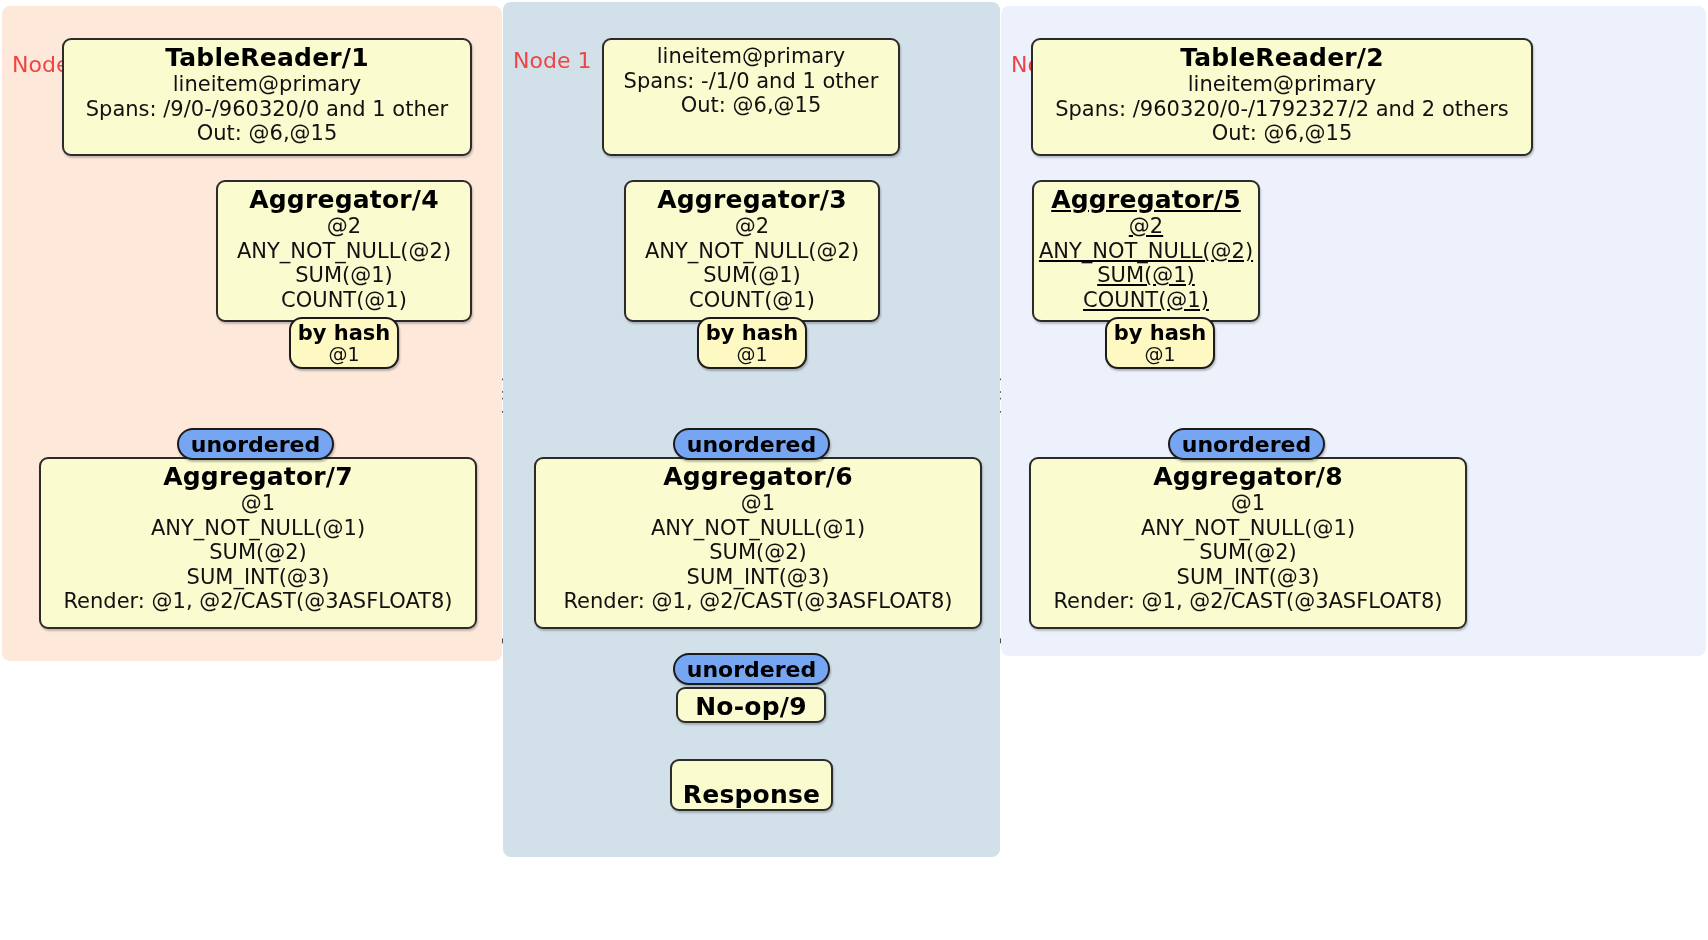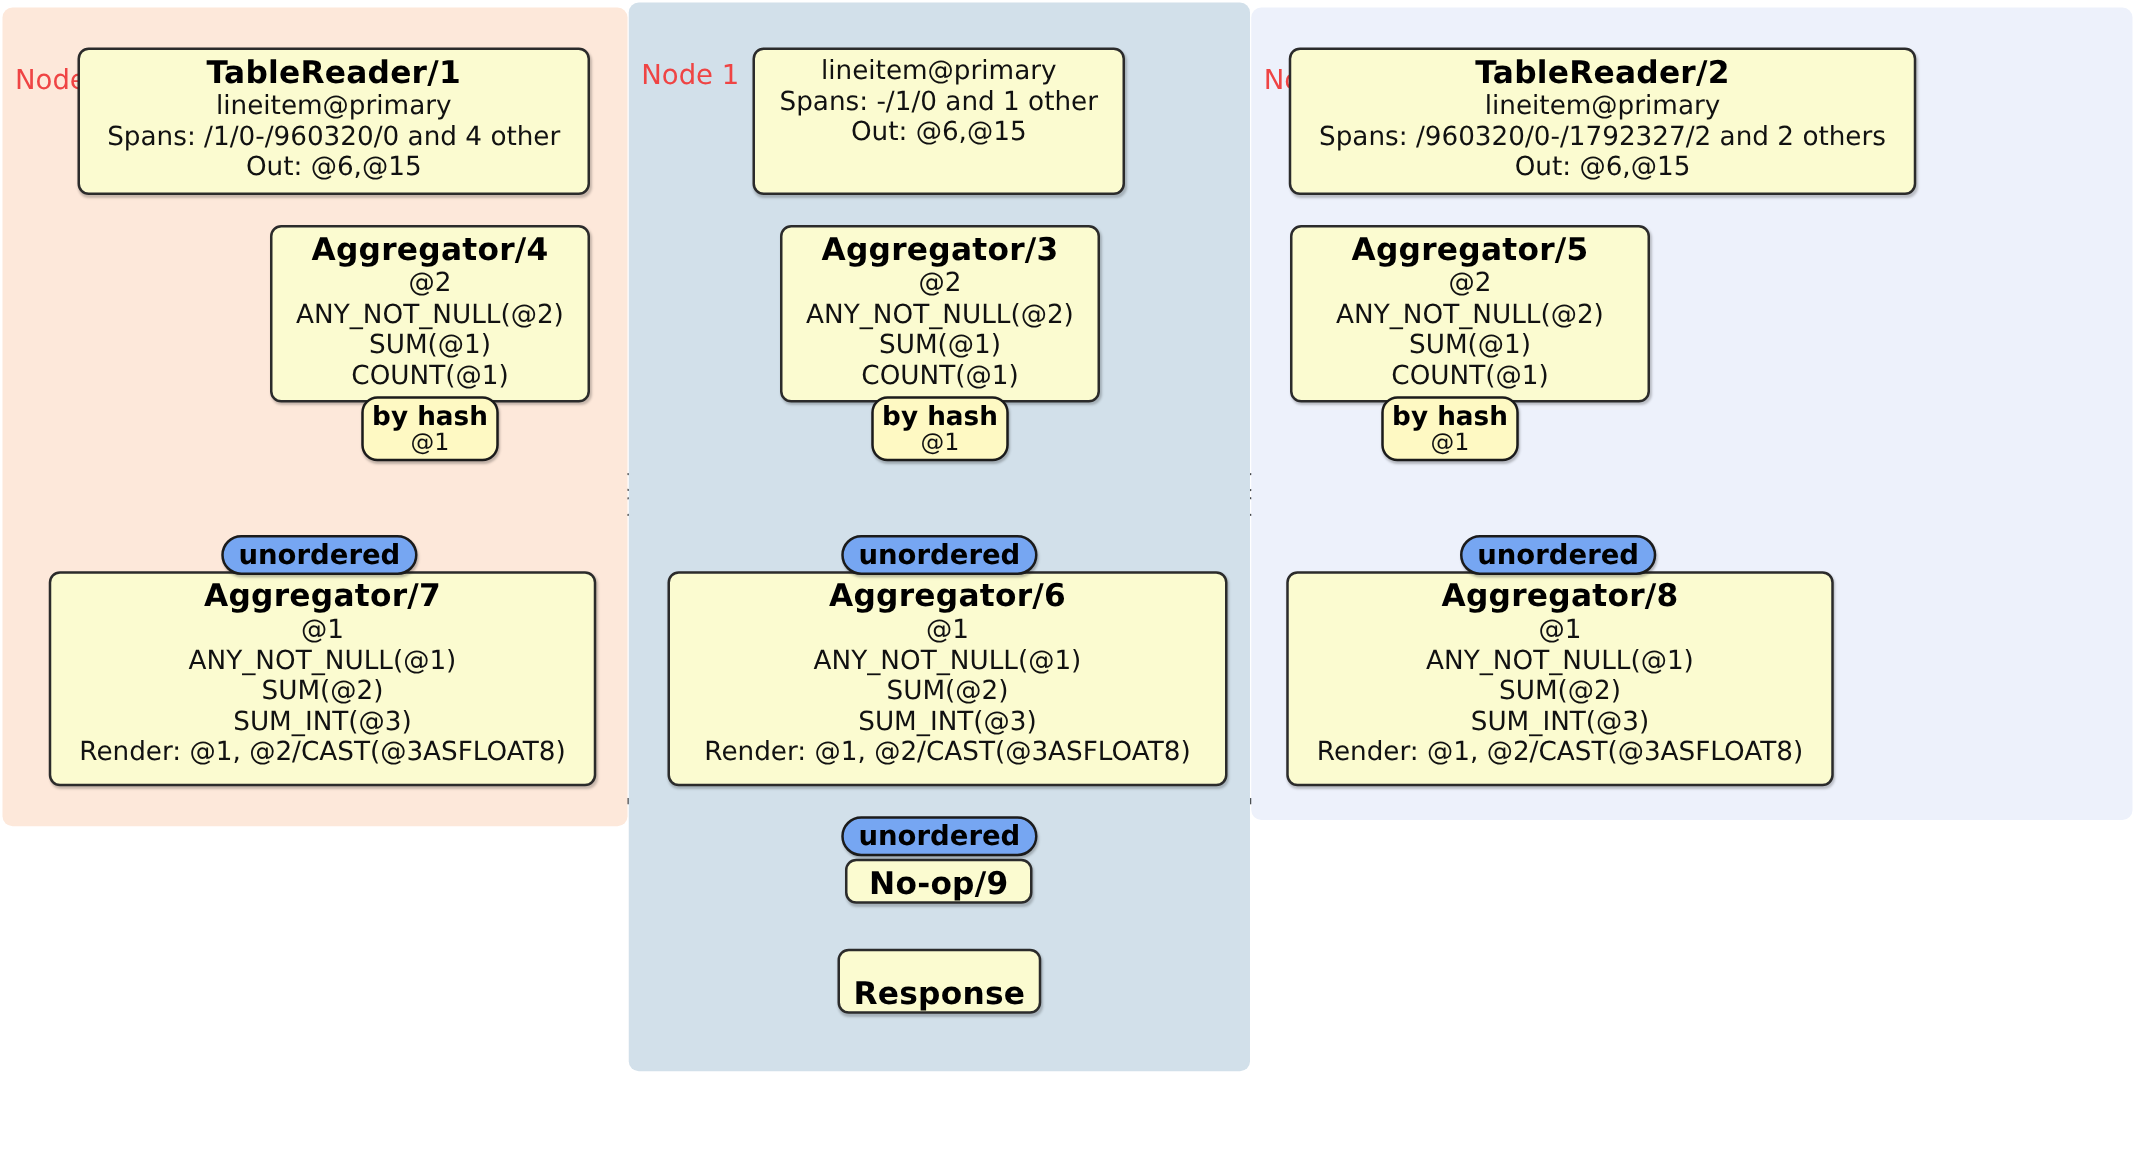--- a/index.html
+++ b/index.html
@@ -75,21 +75,21 @@
       <div class="node-label" style="left: 12px; top: 12px;">Node 3</div>
       <div class="node-panel" style="left: 503px; top: 2px; width: 497px; height: 855px; background: rgb(210, 224, 234);"></div>
       <div class="node-label" style="left: 513px; top: 8px;">Node 1</div>
       <div class="node-panel" style="left: 1001px; top: 6px; width: 705px; height: 650px; background: rgb(237, 241, 251);"></div>
       <div class="node-label" style="left: 1011px; top: 12px;">Node 2</div>
     </div>
   <div id="procs">
       <div class="proc" style="left: 62px; top: 38px; width: 410px; height: 118px;">
         <div class="ptitle">TableReader/1</div>
         <div class="pline">lineitem@primary</div>
-        <div class="pline">Spans: /1/0-/960320/0 and 4 other</div>
+        <div class="pline">Spans: /9/0-/960320/0 and 1 other</div>
         <div class="pline">Out: @6,@15</div>
       </div>
       <div class="proc" style="left: 602px; top: 38px; width: 298px; height: 118px;">
         <div class="pline">lineitem@primary</div>
         <div class="pline">Spans: -/1/0 and 1 other</div>
         <div class="pline">Out: @6,@15</div>
       </div>
       <div class="proc" style="left: 1031px; top: 38px; width: 502px; height: 118px;">
         <div class="ptitle">TableReader/2</div>
         <div class="pline">lineitem@primary</div>
@@ -103,21 +103,21 @@
         <div class="pline">SUM(@1)</div>
         <div class="pline">COUNT(@1)</div>
       </div>
       <div class="proc" style="left: 624px; top: 180px; width: 256px; height: 142px;">
         <div class="ptitle">Aggregator/3</div>
         <div class="pline">@2</div>
         <div class="pline">ANY_NOT_NULL(@2)</div>
         <div class="pline">SUM(@1)</div>
         <div class="pline">COUNT(@1)</div>
       </div>
-      <div class="proc" style="left: 1032px; top: 180px; width: 288px; height: 142px;">
+      <div class="proc" style="left: 1032px; top: 180px; width: 228px; height: 142px; text-decoration: underline;">
         <div class="ptitle">Aggregator/5</div>
         <div class="pline">@2</div>
         <div class="pline">ANY_NOT_NULL(@2)</div>
         <div class="pline">SUM(@1)</div>
         <div class="pline">COUNT(@1)</div>
       </div>
       <div class="proc" style="left: 39px; top: 457px; width: 438px; height: 172px;">
         <div class="ptitle">Aggregator/7</div>
         <div class="pline">@1</div>
         <div class="pline">ANY_NOT_NULL(@1)</div>

